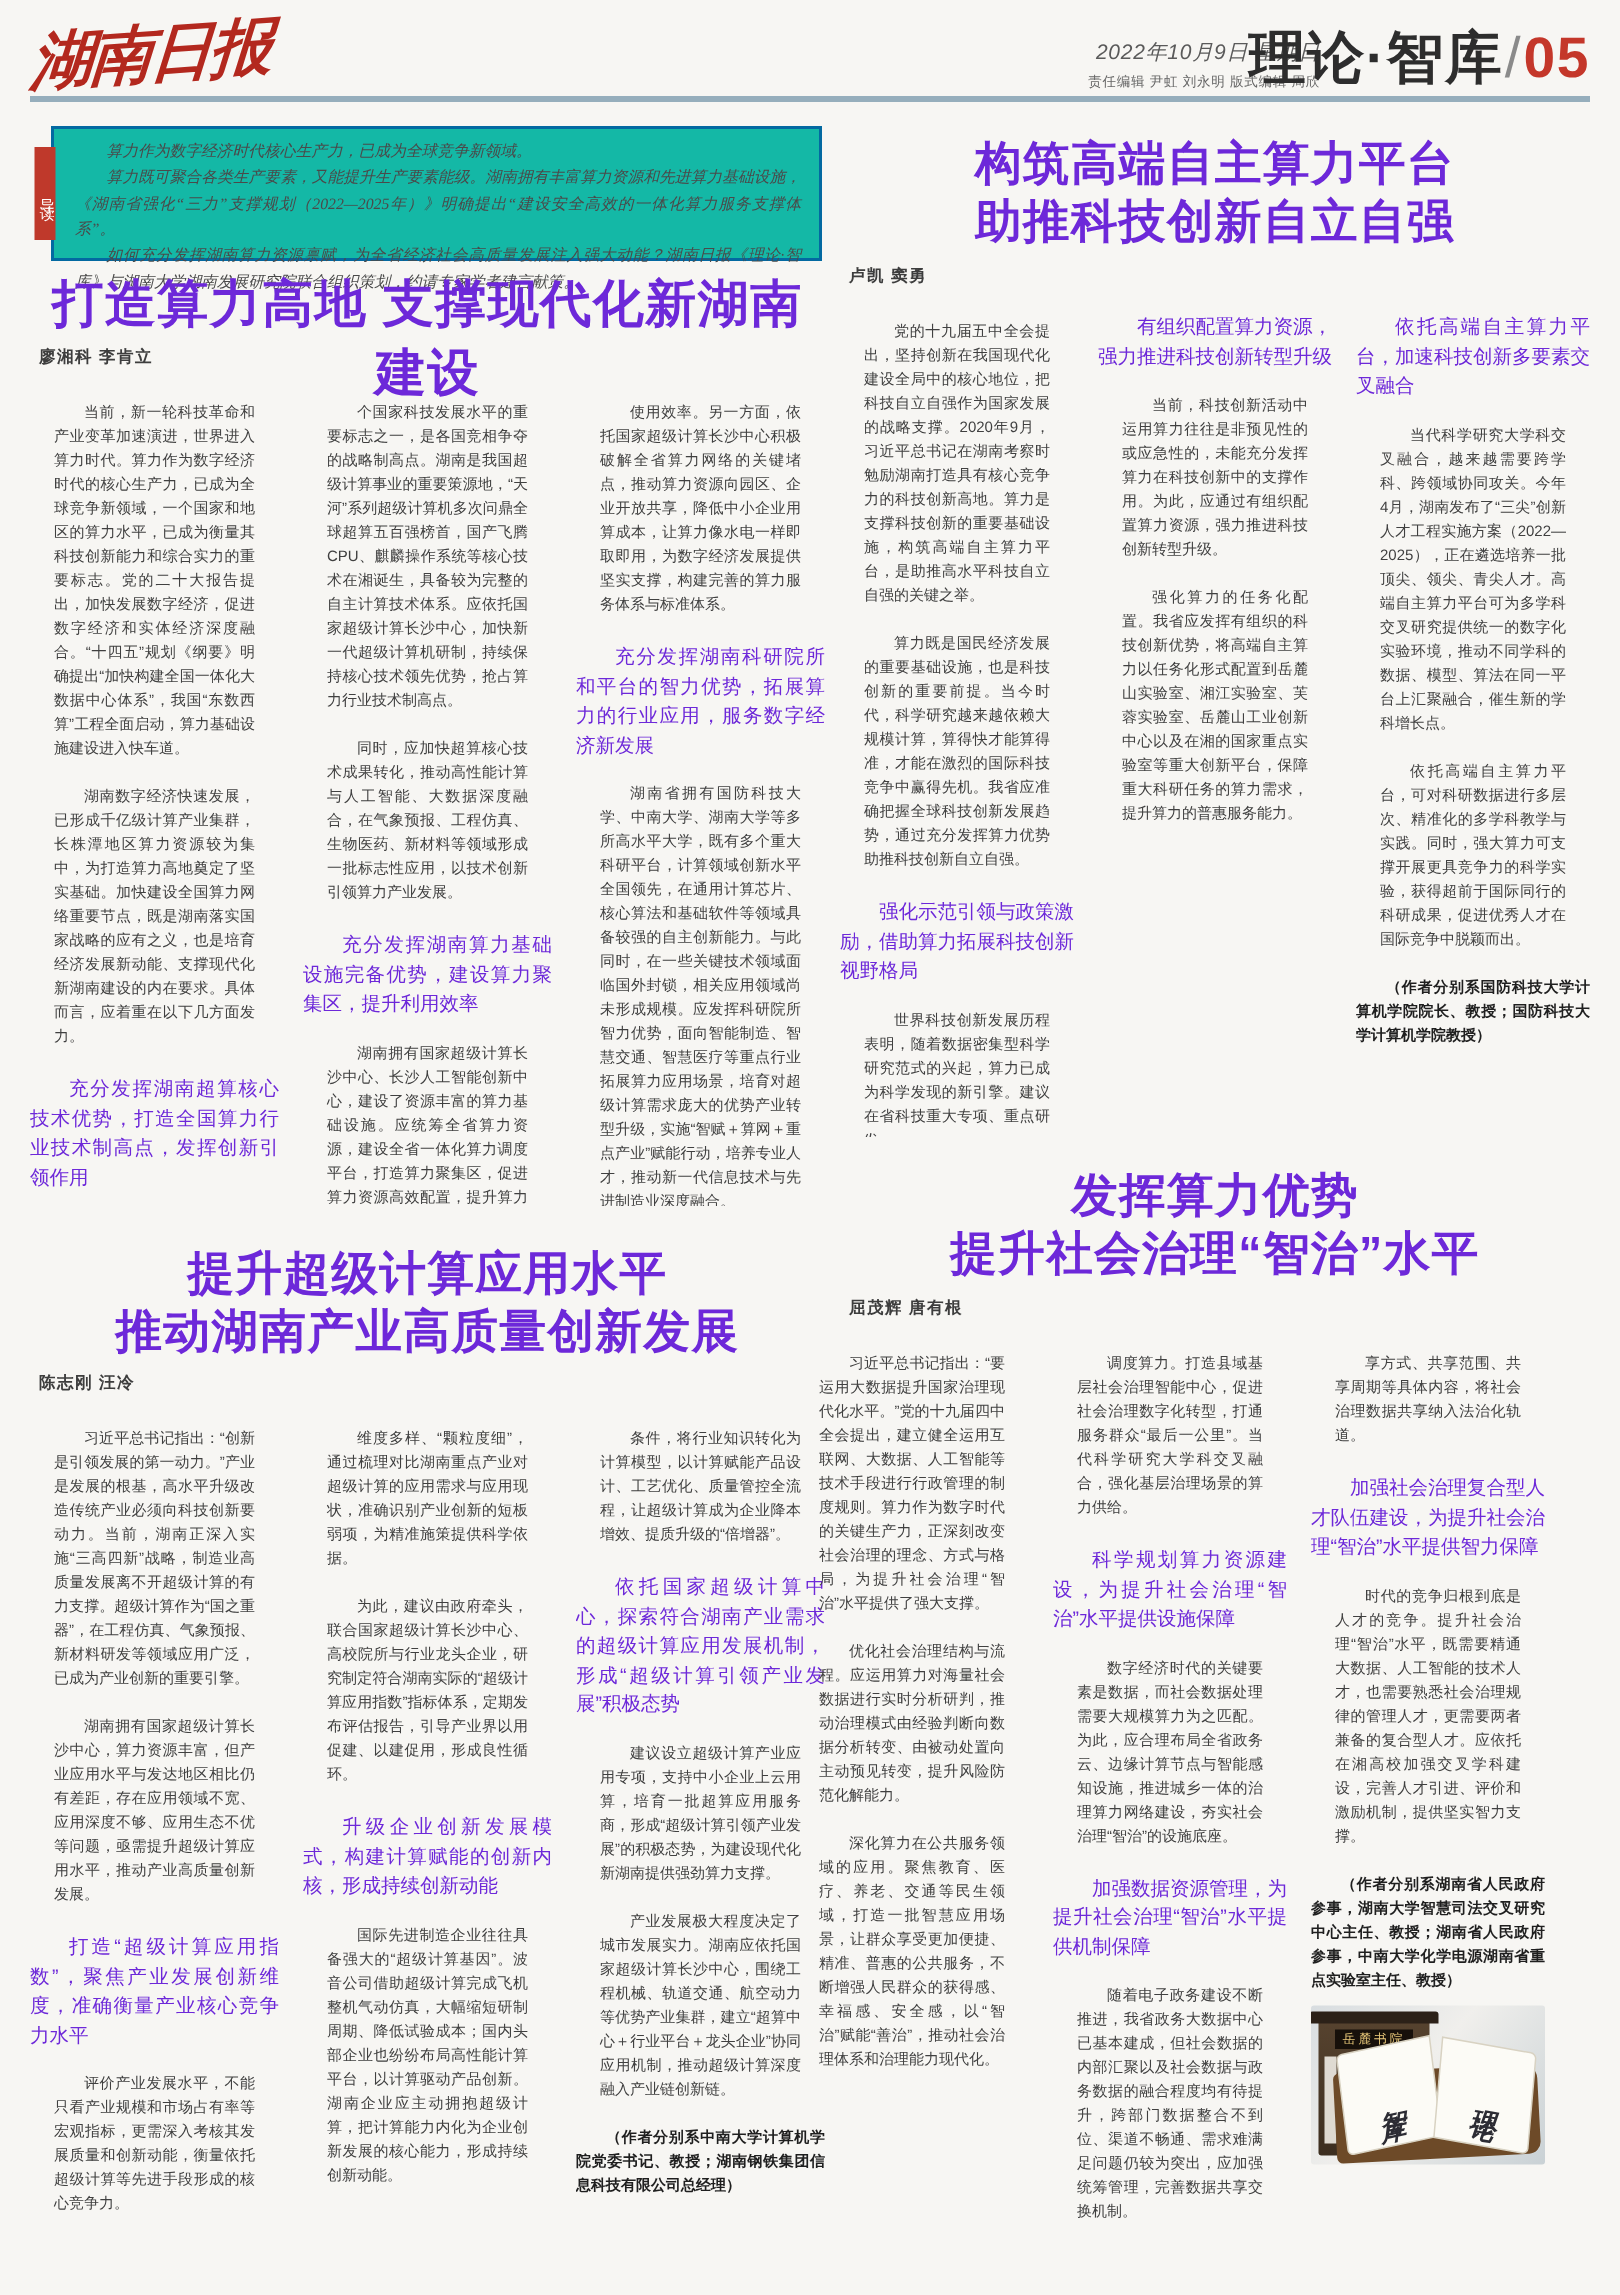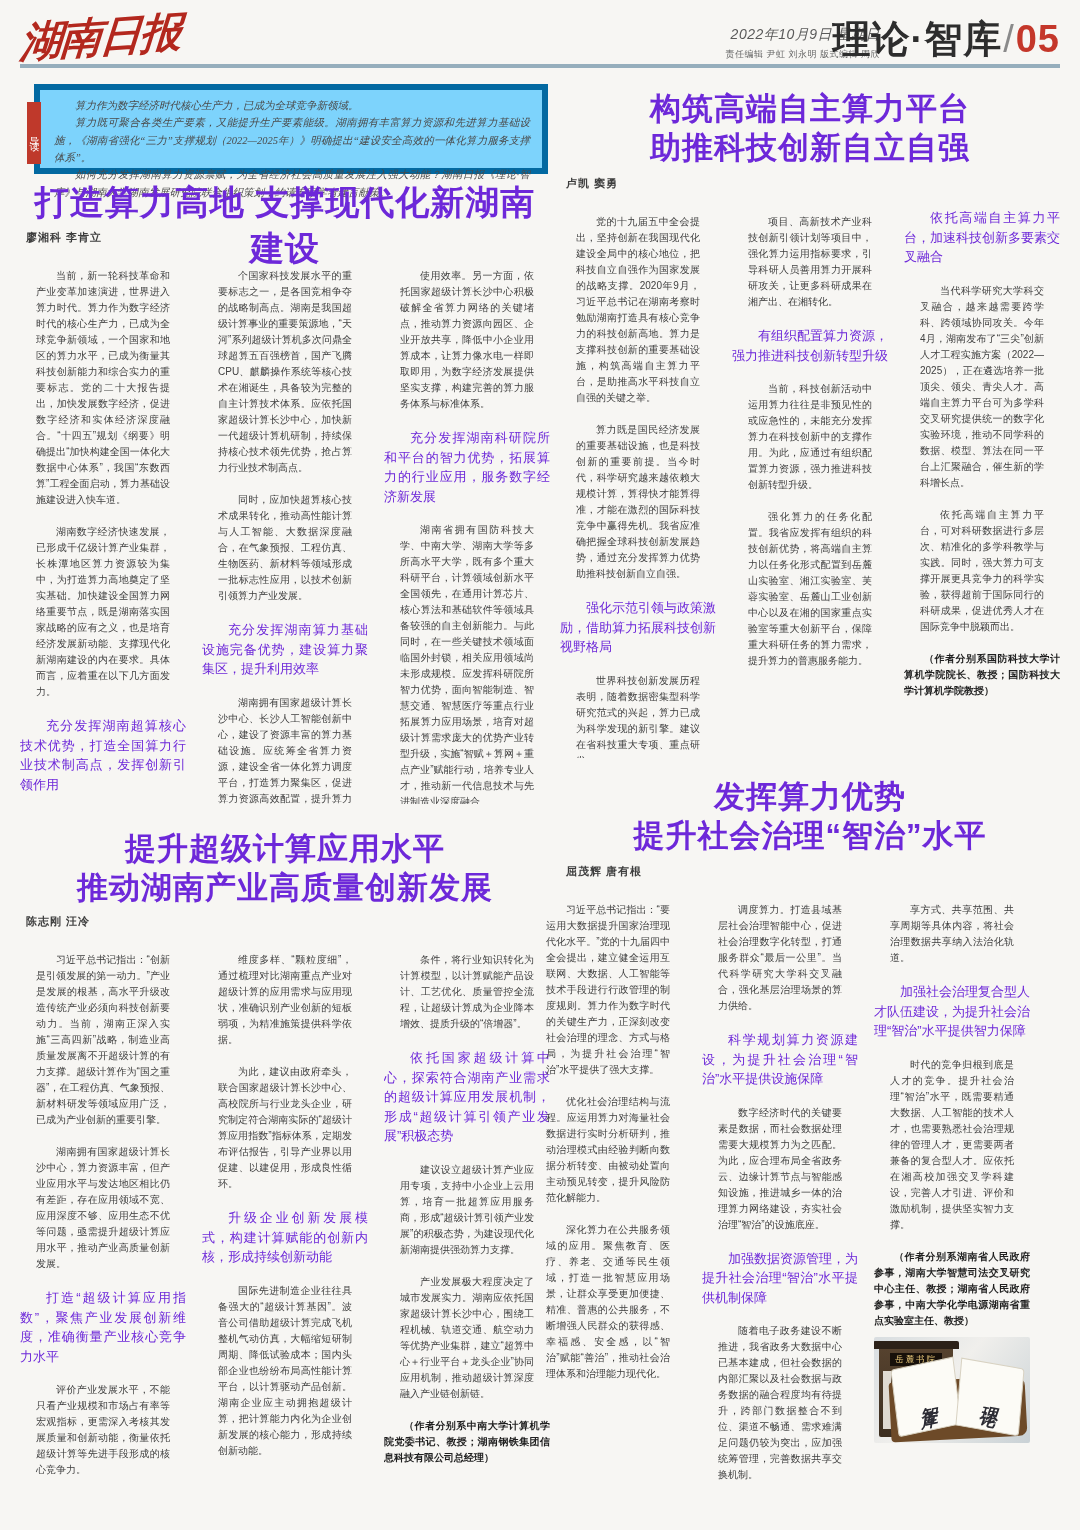--- a/index.html
+++ b/index.html
@@ -11,22 +11,22 @@
         transform:rotate(-4deg) skewX(-8deg);letter-spacing:-2px;line-height:1;}
   .hdr-meta{position:absolute;left:700px;top:26px;width:180px;text-align:right;color:#5a5a5a;}
   .hdr-date{font-size:14px;letter-spacing:.5px;margin-bottom:4px;font-style:italic;}
   .hdr-editors{font-size:9px;letter-spacing:.5px;color:#666;}
   .hdr-title{position:absolute;right:20px;top:20px;font-size:38px;font-weight:700;color:#2d2d2d;
              letter-spacing:1px;line-height:1;}
   .hdr-title .slash{color:#8a8a8a;font-weight:400;margin:0 1px;}
   .hdr-title .pageno{color:#c4372a;font-weight:700;}
   .hdr-rule{position:absolute;left:20px;top:64px;width:1040px;height:4px;background:#96aebc;}
   
-  .intro{position:absolute;left:34px;top:84px;width:514px;height:90px;border:6px solid #0369a1;
-         background:#7dd3fc;box-sizing:border-box;}
+  .intro{position:absolute;left:34px;top:84px;width:514px;height:90px;border:2px solid #0369a1;
+         background:#14b8a6;box-sizing:border-box;}
   .intro-tab{position:absolute;left:-13px;top:12px;width:14px;height:62px;background:#bf392b;
              color:#fff;font-size:10px;writing-mode:vertical-rl;text-align:center;
              letter-spacing:4px;line-height:14px;}
   .intro-text{margin:7px 12px 6px 14px;font-family:"Liberation Serif",serif;font-style:italic;
               font-size:10.5px;line-height:1.65;color:#4a4a4a;text-align:justify;}
   .intro-text p{margin:0;text-indent:2em;}
   
   .a-title{position:absolute;text-align:center;font-weight:700;color:#6d28d9;letter-spacing:1px;}
   .a-byline{position:absolute;font-size:11px;font-weight:700;color:#3d3d3d;letter-spacing:1px;}
   .cols{position:absolute;display:flex;gap:16px;overflow:hidden;}
@@ -138,21 +138,20 @@
   </div>
   <div class="a-byline" style="left:566px;top:176px;">卢凯 窦勇</div>
   <div class="cols" style="left:560px;top:198px;width:500px;height:560px;">
     <div class="col">
         <div class="blk-p">党的十九届五中全会提出，坚持创新在我国现代化建设全局中的核心地位，把科技自立自强作为国家发展的战略支撑。2020年9月，习近平总书记在湖南考察时勉励湖南打造具有核心竞争力的科技创新高地。算力是支撑科技创新的重要基础设施，构筑高端自主算力平台，是助推高水平科技自立自强的关键之举。</div>
         <div class="blk-p">算力既是国民经济发展的重要基础设施，也是科技创新的重要前提。当今时代，科学研究越来越依赖大规模计算，算得快才能算得准，才能在激烈的国际科技竞争中赢得先机。我省应准确把握全球科技创新发展趋势，通过充分发挥算力优势助推科技创新自立自强。</div>
         <div class="blk-h">强化示范引领与政策激励，借助算力拓展科技创新视野格局</div>
         <div class="blk-p">世界科技创新发展历程表明，随着数据密集型科学研究范式的兴起，算力已成为科学发现的新引擎。建议在省科技重大专项、重点研发</div>
       </div>
     <div class="col">
-        <div class="blk-p">项目、高新技术产业科技创新引领计划等项目中，强化算力运用指标要求，引导科研人员善用算力开展科研攻关，让更多科研成果在湘产出、在湘转化。</div>
         <div class="blk-h">有组织配置算力资源，强力推进科技创新转型升级</div>
         <div class="blk-p">当前，科技创新活动中运用算力往往是非预见性的或应急性的，未能充分发挥算力在科技创新中的支撑作用。为此，应通过有组织配置算力资源，强力推进科技创新转型升级。</div>
         <div class="blk-p">强化算力的任务化配置。我省应发挥有组织的科技创新优势，将高端自主算力以任务化形式配置到岳麓山实验室、湘江实验室、芙蓉实验室、岳麓山工业创新中心以及在湘的国家重点实验室等重大创新平台，保障重大科研任务的算力需求，提升算力的普惠服务能力。</div>
       </div>
     <div class="col">
         <div class="blk-h">依托高端自主算力平台，加速科技创新多要素交叉融合</div>
         <div class="blk-p">当代科学研究大学科交叉融合，越来越需要跨学科、跨领域协同攻关。今年4月，湖南发布了“三尖”创新人才工程实施方案（2022—2025），正在遴选培养一批顶尖、领尖、青尖人才。高端自主算力平台可为多学科交叉研究提供统一的数字化实验环境，推动不同学科的数据、模型、算法在同一平台上汇聚融合，催生新的学科增长点。</div>
         <div class="blk-p">依托高端自主算力平台，可对科研数据进行多层次、精准化的多学科教学与实践。同时，强大算力可支撑开展更具竞争力的科学实验，获得超前于国际同行的科研成果，促进优秀人才在国际竞争中脱颖而出。</div>
         <div class="blk-c">（作者分别系国防科技大学计算机学院院长、教授；国防科技大学计算机学院教授）</div>
       </div>

